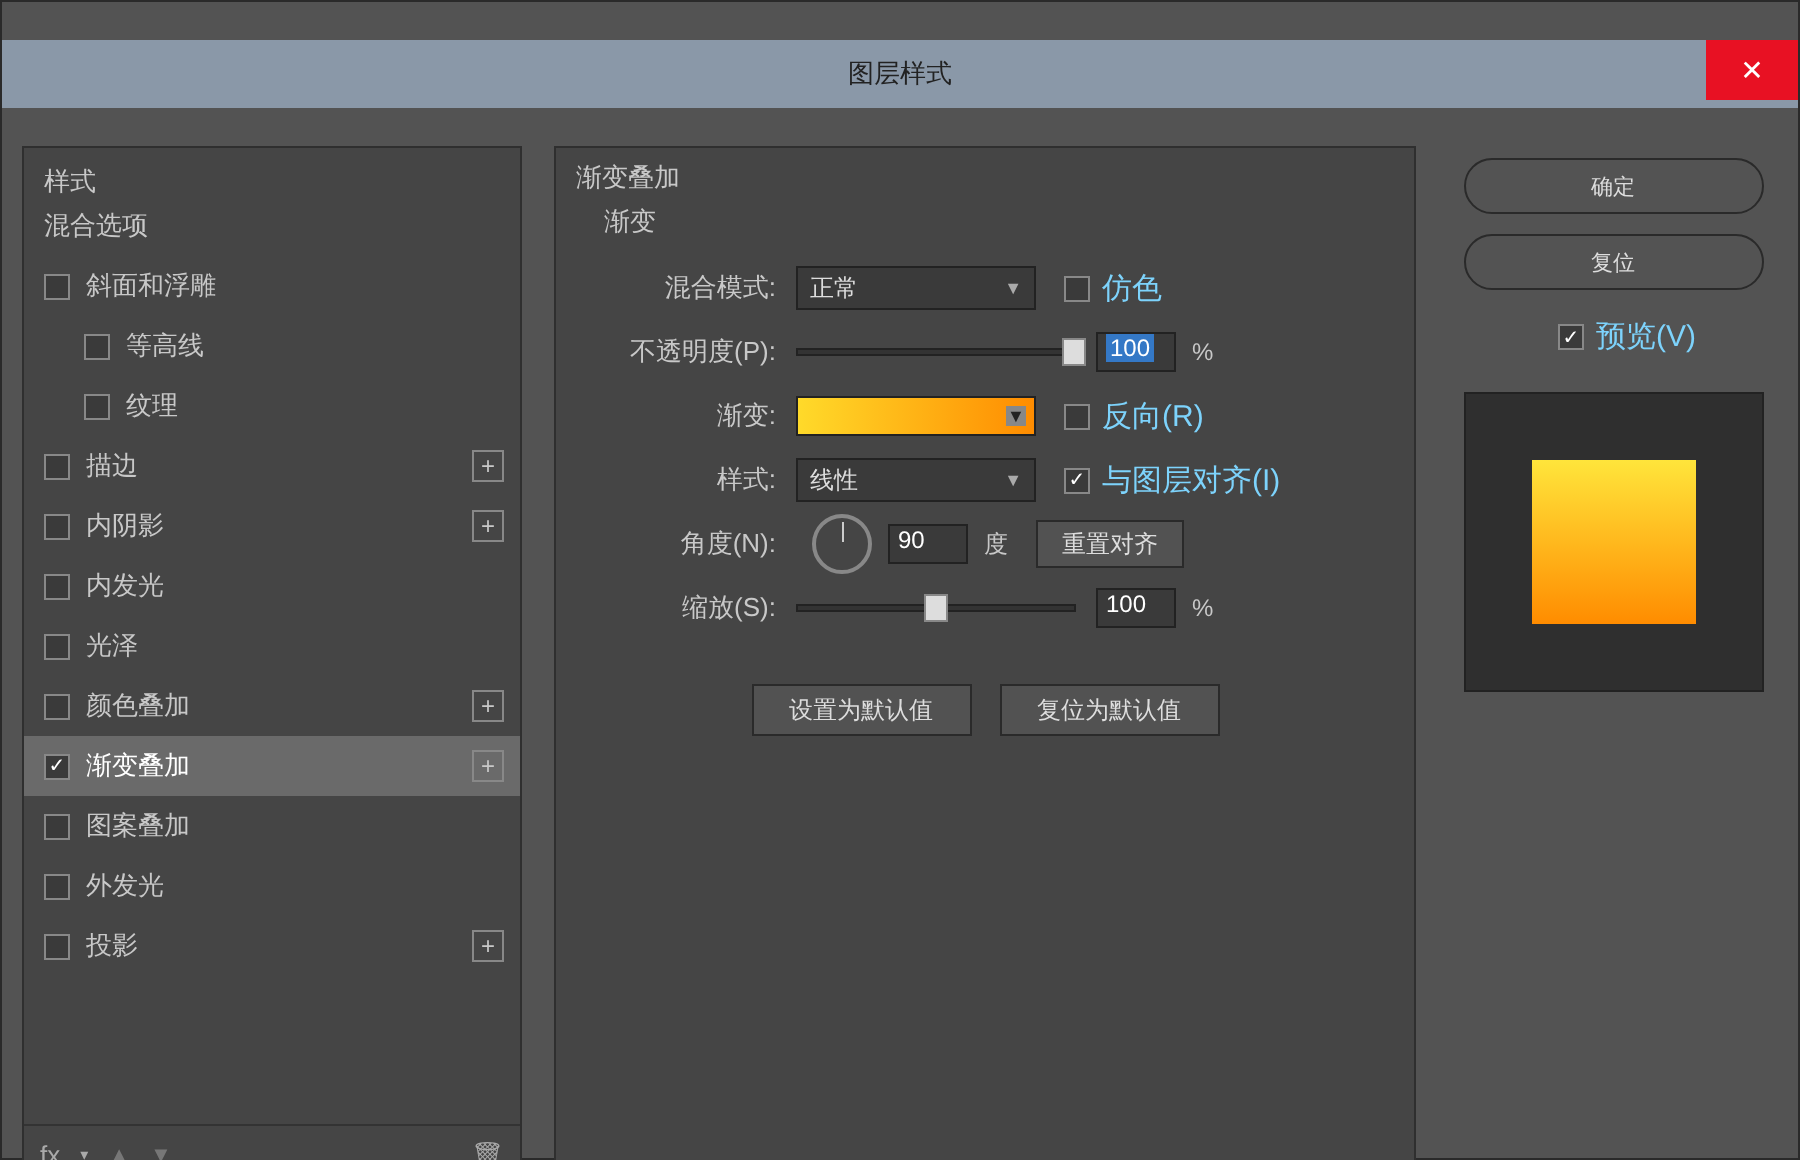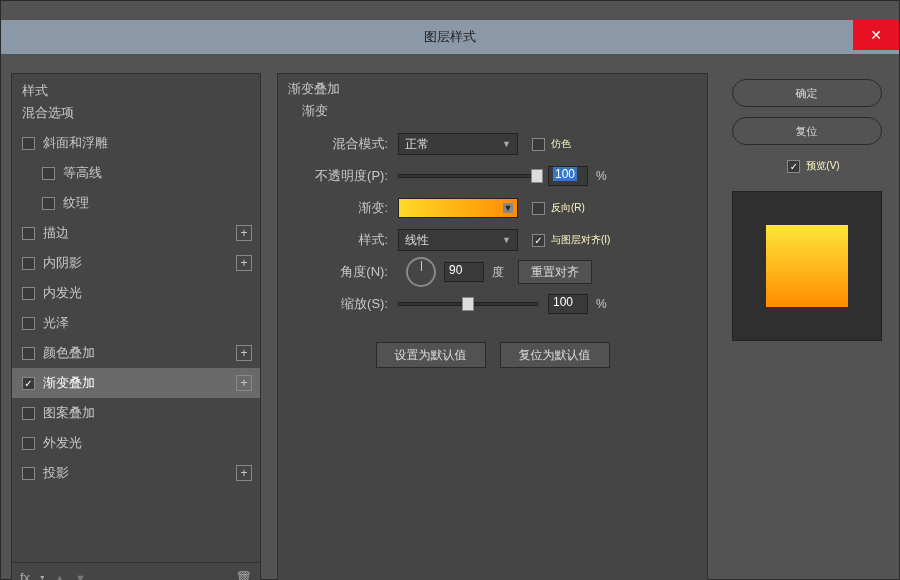--- a/index.html
+++ b/index.html
@@ -30,21 +30,21 @@
   .center { flex: 1; height: 520px; position: relative; padding: 4px 0 0 0; }
   .section-title { color: #c8c8c8; font-size: 13px; padding: 2px 0 4px 10px; }
   .section-sub { color: #c8c8c8; font-size: 13px; padding: 0 0 8px 24px; }
   .center-inner { padding: 0 10px 0 10px; }
   .row { display: flex; align-items: center; height: 32px; }
   .row .label { width: 110px; text-align: right; color: #c8c8c8; font-size: 13px; padding-right: 10px; }
   .select { background: #3a3a3a; border: 1px solid #222; color: #ddd; height: 22px; width: 120px; font-size: 12px; padding: 0 6px; display: flex; align-items: center; justify-content: space-between; cursor: pointer; }
   .select .caret { font-size: 9px; color: #aaa; }
   .cb2 { width: 13px; height: 13px; border: 1px solid #888; background: #3a3a3a; margin: 0 6px 0 14px; display: inline-flex; align-items: center; justify-content: center; font-size: 10px; color: #fff; cursor: pointer; }
   .cb2.checked::after { content: "✓"; }
-  .cb-label { color: #fef9c3; font-size: 10px; }
+  .cb-label { color: #7dd3fc; font-size: 15px; }
   .slider-track { position: relative; width: 140px; height: 4px; background: #333; border: 1px solid #222; margin-right: 10px; }
   .slider-thumb { position: absolute; top: -6px; width: 12px; height: 14px; background: #ddd; border: 1px solid #888; transform: translateX(-50%); }
   .num-input { width: 40px; height: 20px; background: #3a3a3a; border: 1px solid #222; color: #fff; font-size: 12px; text-align: left; padding: 0 4px; }
   .unit { color: #c8c8c8; font-size: 12px; margin-left: 8px; }
   .grad-swatch { width: 120px; height: 20px; border: 1px solid #222; background: linear-gradient(90deg, #ffda2a, #ff8c00); display: flex; align-items: center; justify-content: flex-end; padding-right: 4px; cursor: pointer; }
   .grad-swatch .caret { font-size: 9px; color: #222; background: #888; width: 10px; height: 10px; display: flex; align-items: center; justify-content: center; margin-left: 4px; }
   .angle-dial { width: 30px; height: 30px; border: 2px solid #888; border-radius: 50%; position: relative; margin: 0 8px; }
   .angle-dial::after { content: ""; position: absolute; left: 50%; top: 2px; width: 1px; height: 10px; background: #ccc; }
   .btn-small { background: #525252; border: 1px solid #2a2a2a; color: #ddd; height: 24px; padding: 0 12px; font-size: 12px; cursor: pointer; display: inline-flex; align-items: center; margin-left: 14px; }
   .btn-row { display: flex; justify-content: center; gap: 14px; margin-top: 22px; }

